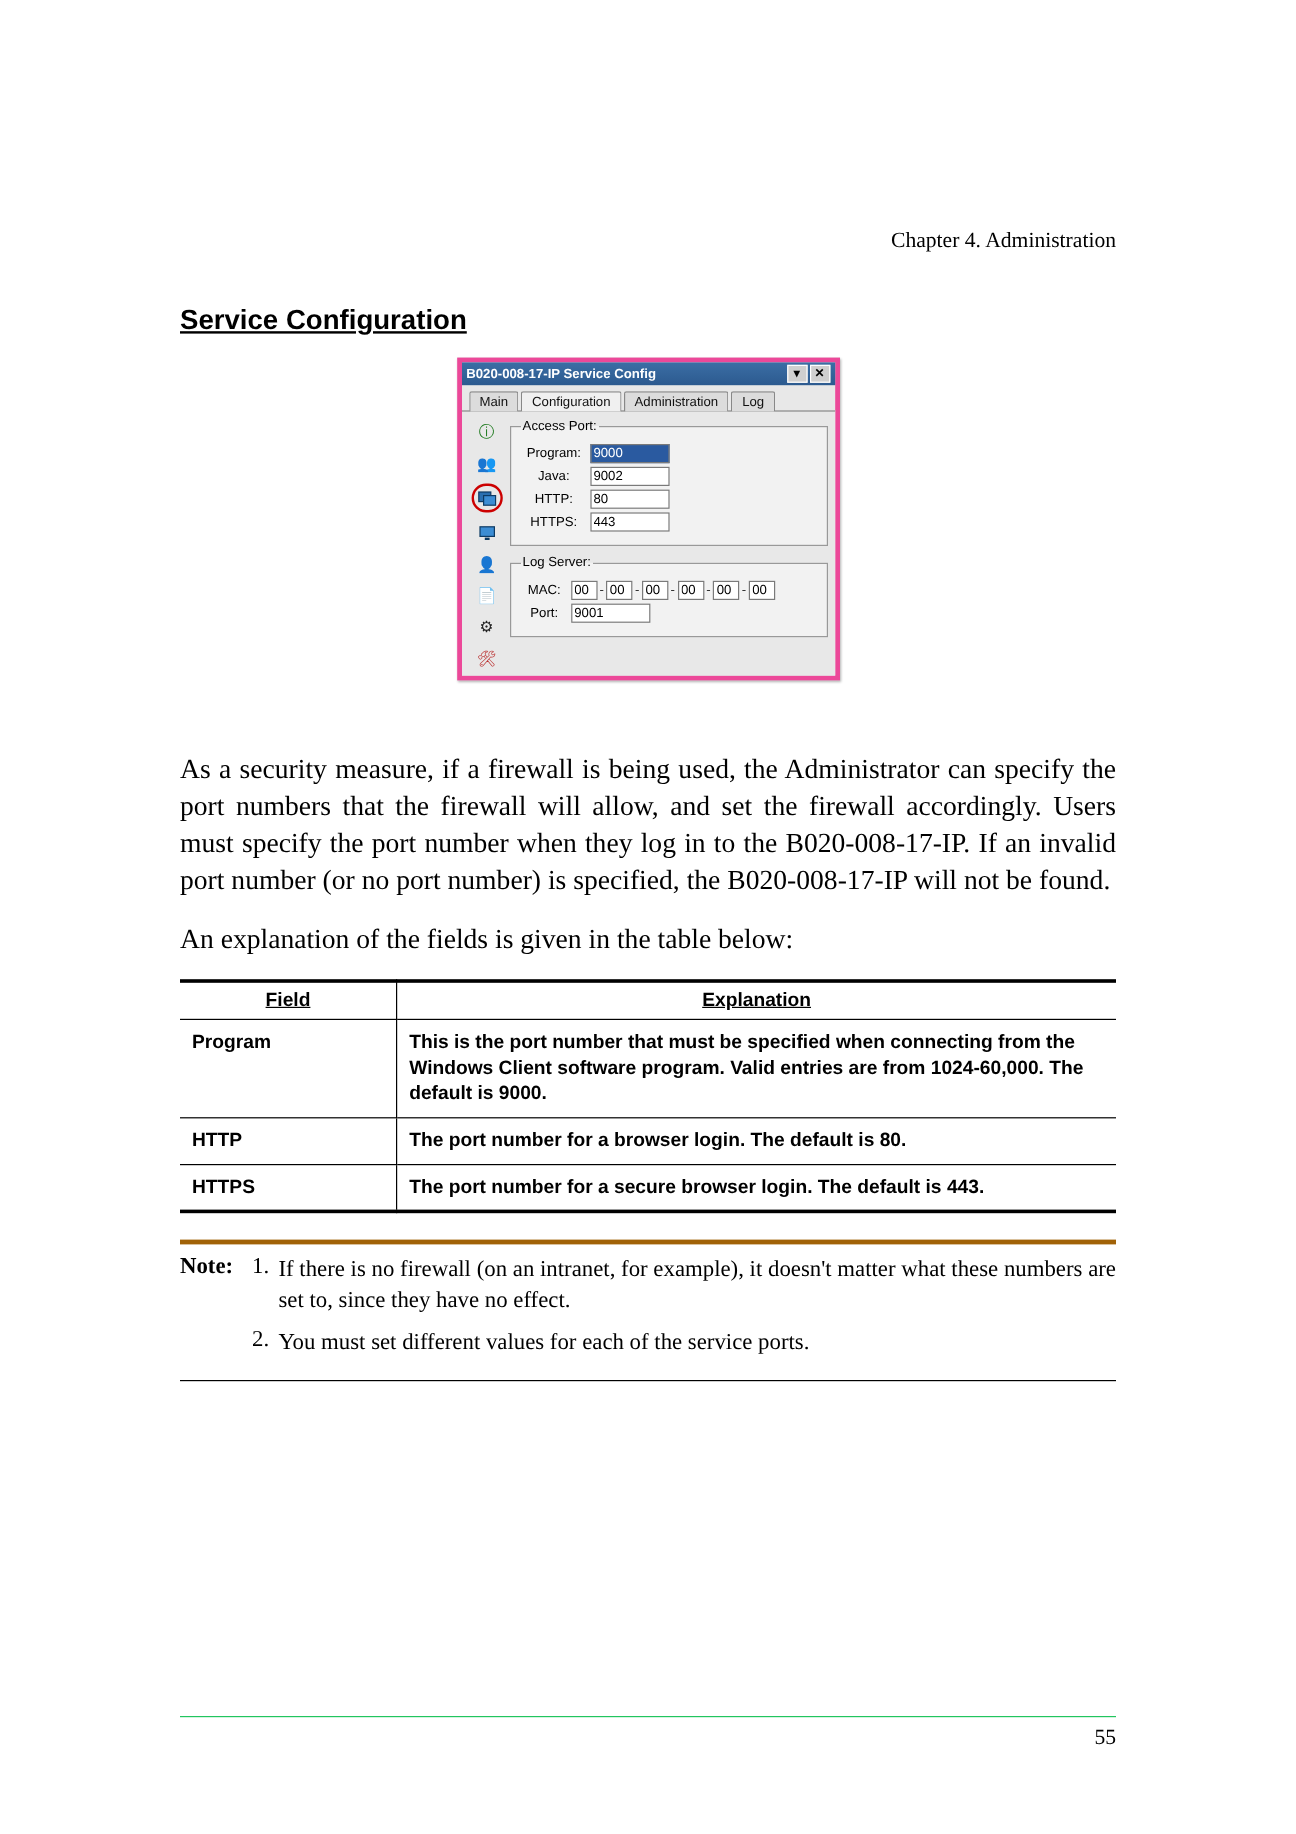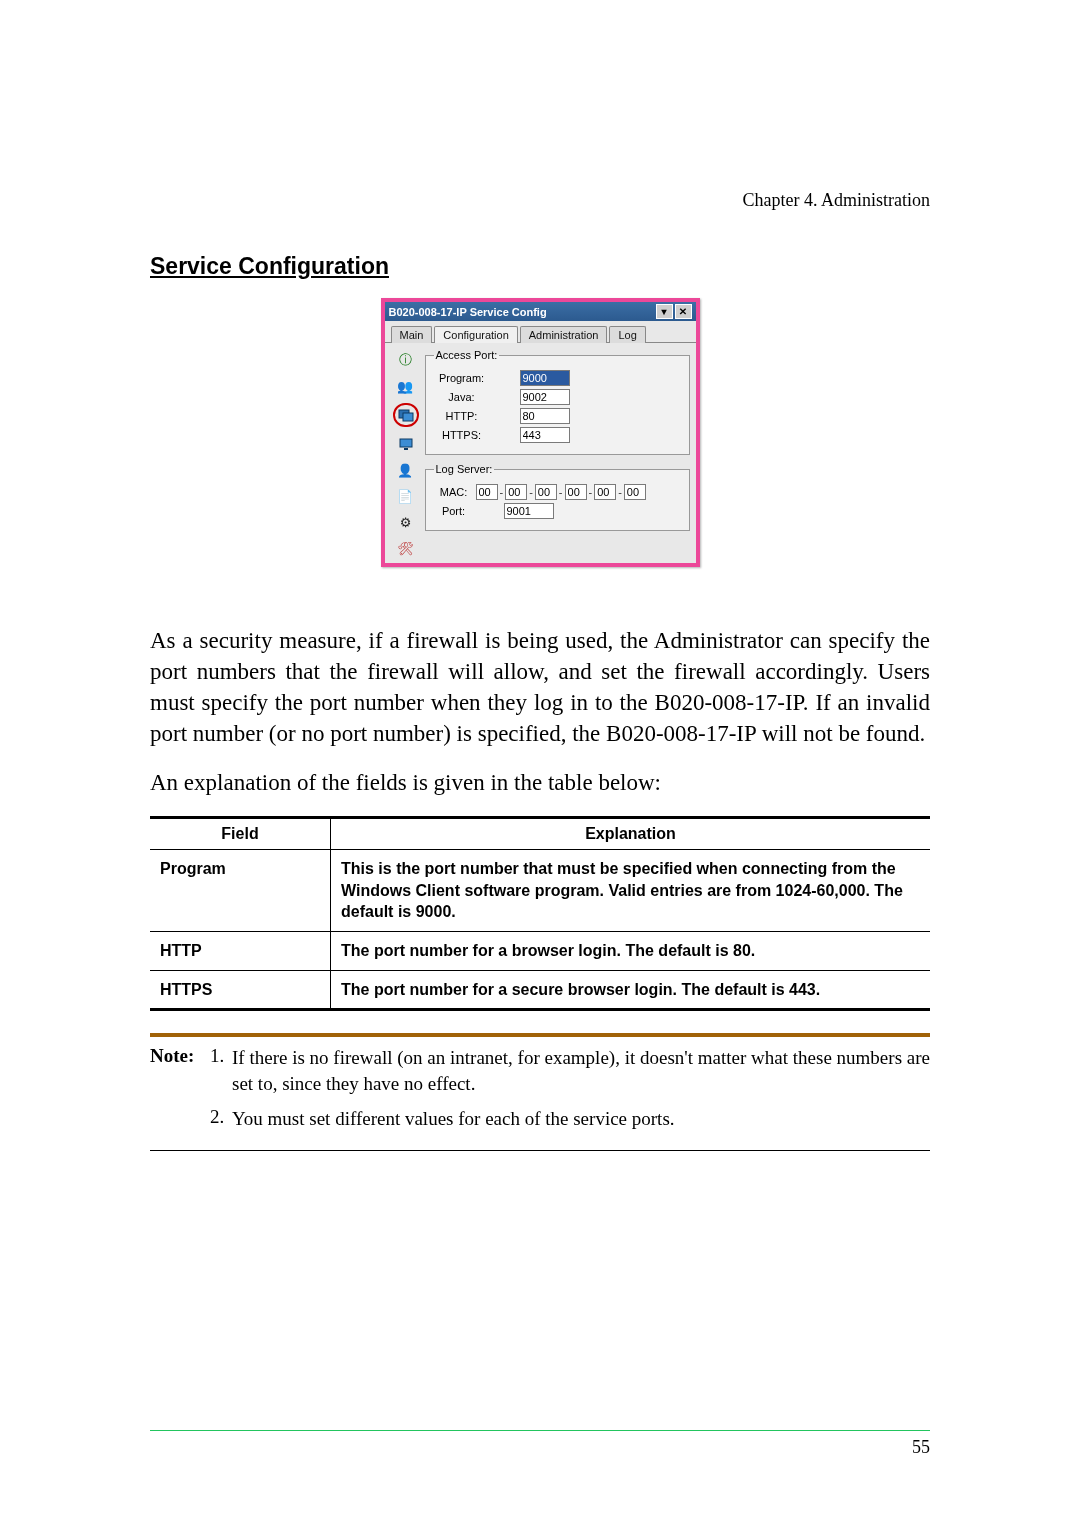--- a/index.html
+++ b/index.html
@@ -136,21 +136,21 @@
   .txt {
     height: 16px;
     border: 1px solid #7a7a7a;
     background: #fff;
     font-family: Tahoma, Arial;
     font-size: 11px;
     padding: 0 2px;
     box-sizing: border-box;
   }
   .txt.sel { background: #2a5aa0; color: #fff; }
-  .txt.short { width: 50px; margin-left: 28px; }
+  .txt.short { width: 66px; }
   .txt.mac { width: 22px; }
   .macsep { margin: 0 2px; color: #333; }
 
   
   .sub-heading {
     font-family: Arial, Helvetica, sans-serif;
     font-weight: bold;
     font-size: 19px;
     margin-bottom: 4px;
   }
@@ -179,21 +179,21 @@
   }
   table.explain th:first-child { border-right: 1px solid #000; width: 160px; }
   table.explain td {
     padding: 8px 10px;
     border-top: 1px solid #000;
     vertical-align: top;
     line-height: 1.35;
     font-weight: bold;
   }
   table.explain td:first-child { border-right: 1px solid #000; }
-  table.explain tr.headrow th { border-top: none; }
+  table.explain tr.headrow th { border-top: none; text-decoration: underline; }
 
   
   .notes {
     border-top: 4px solid #a16207;
     border-bottom: 1px solid #000;
     padding: 8px 0;
     font-size: 19px;
   }
   .note-row { display: flex; margin-bottom: 10px; }
   .note-label { font-weight: bold; width: 60px; flex-shrink: 0; }

